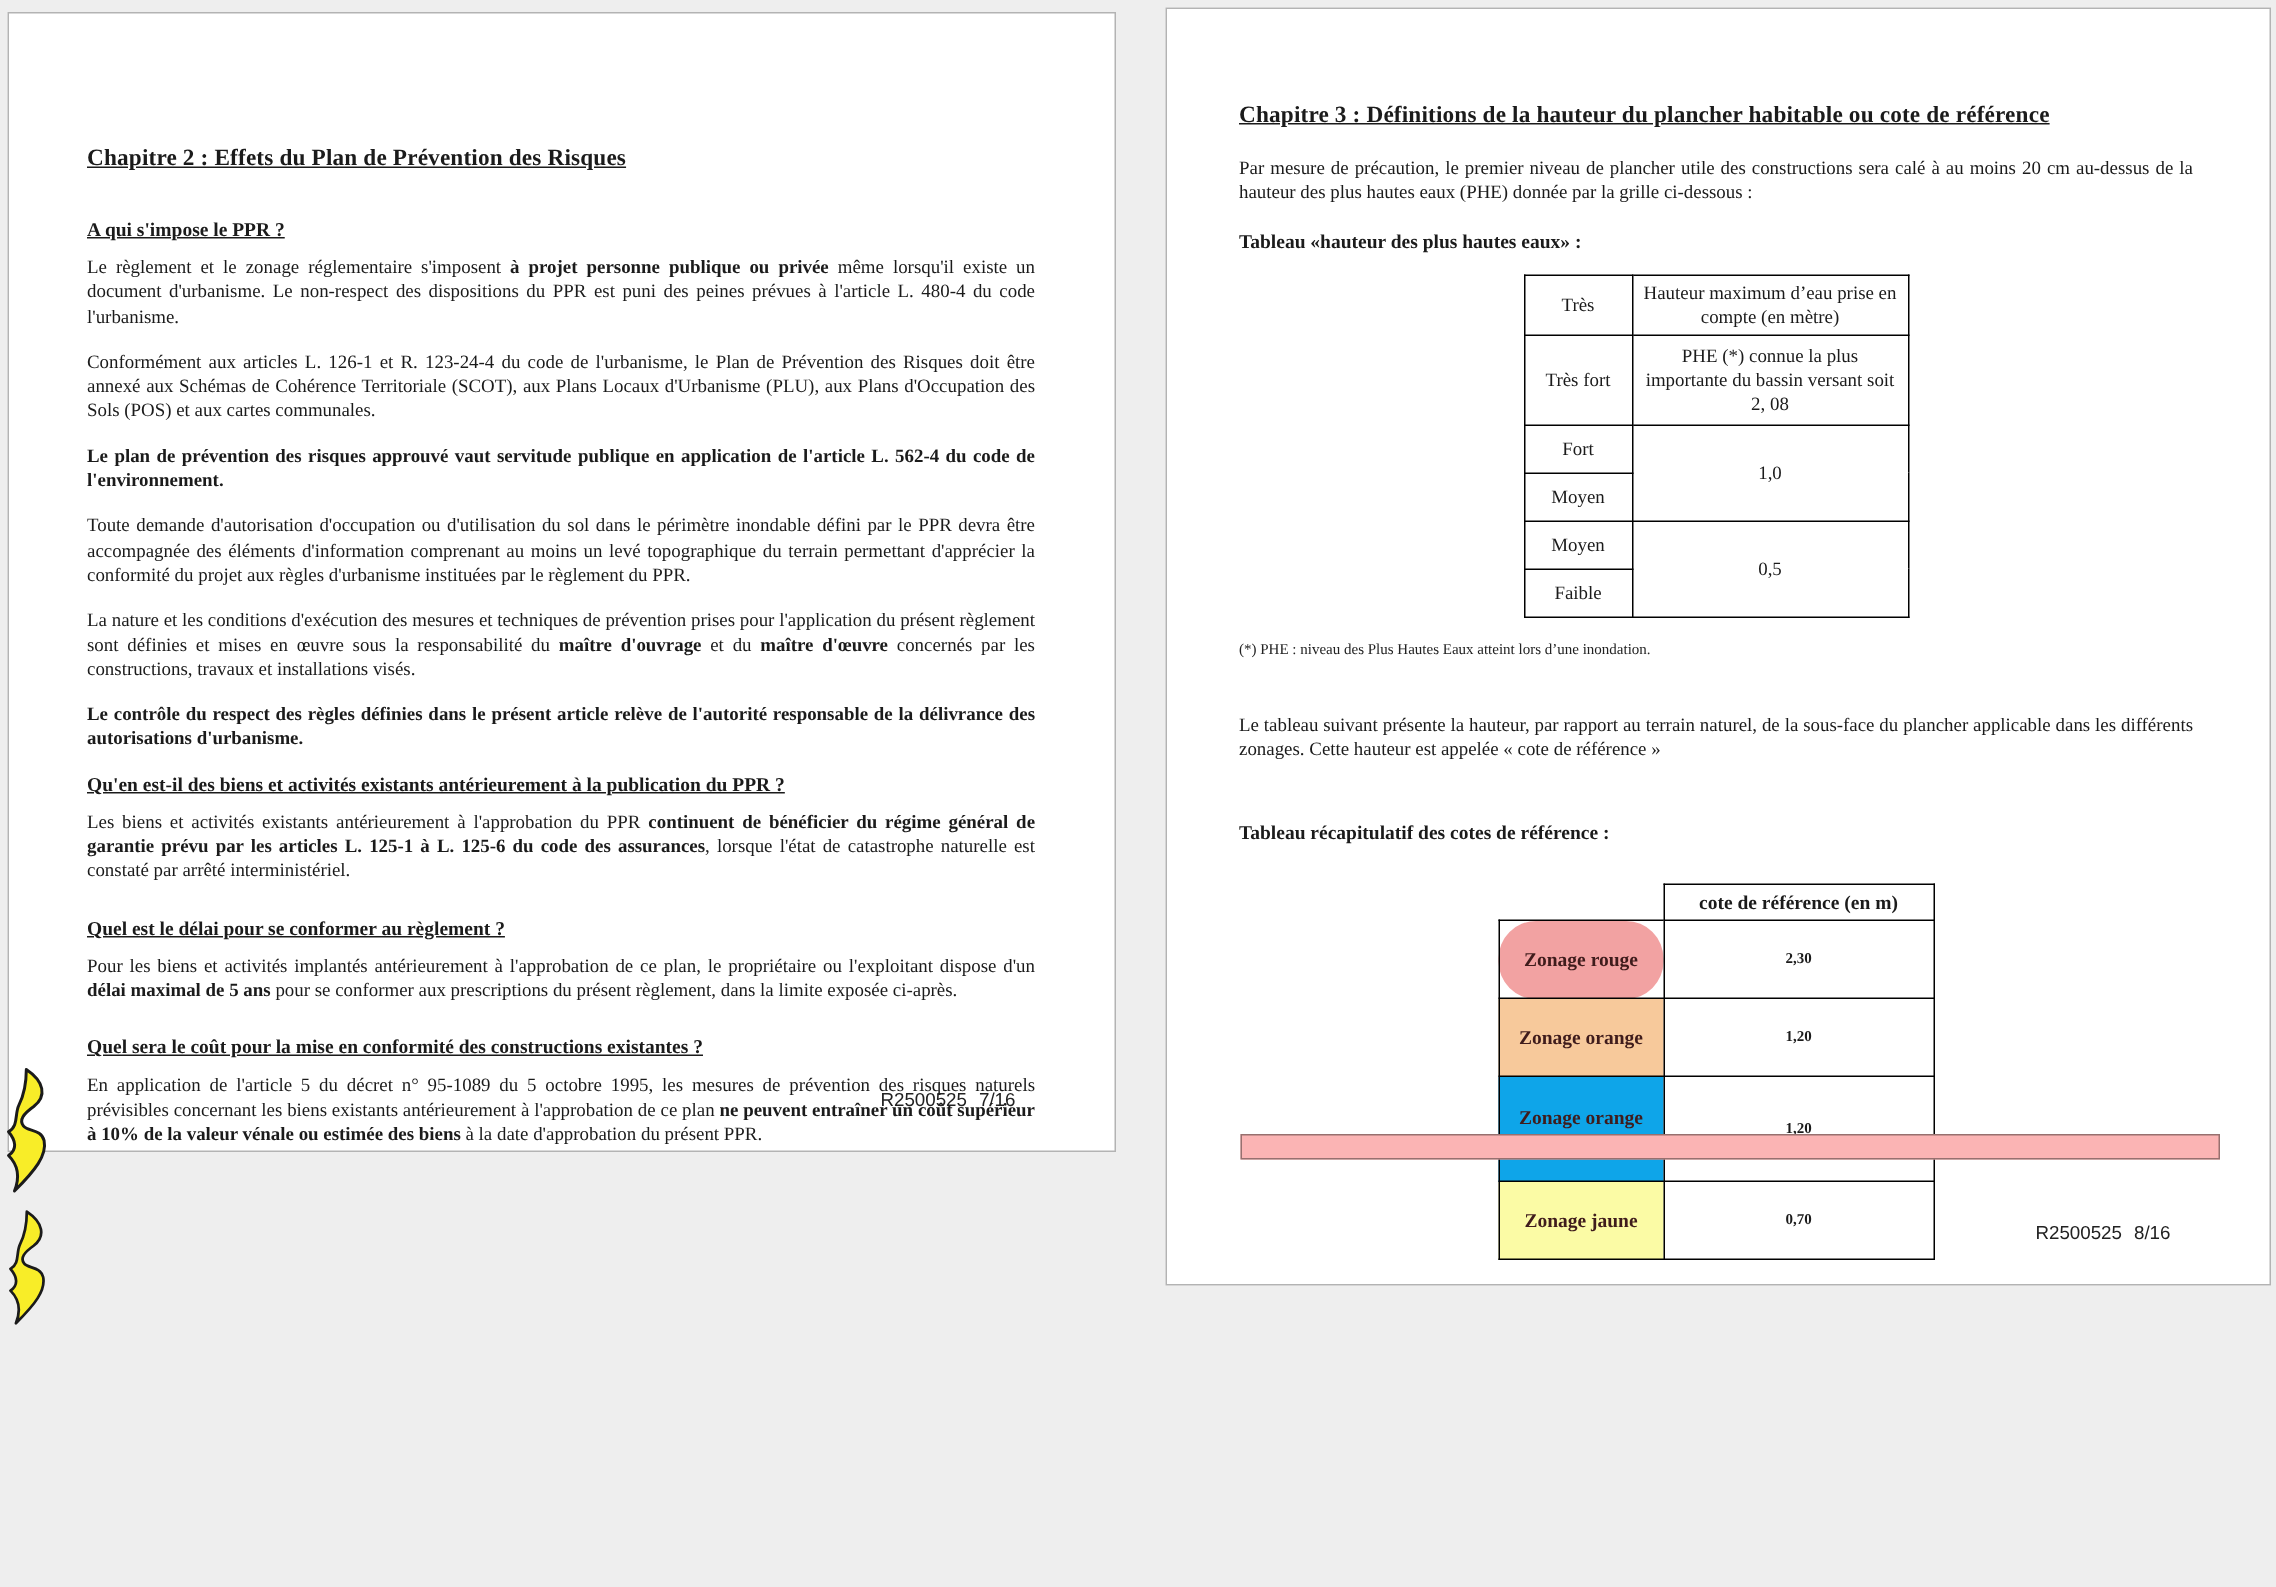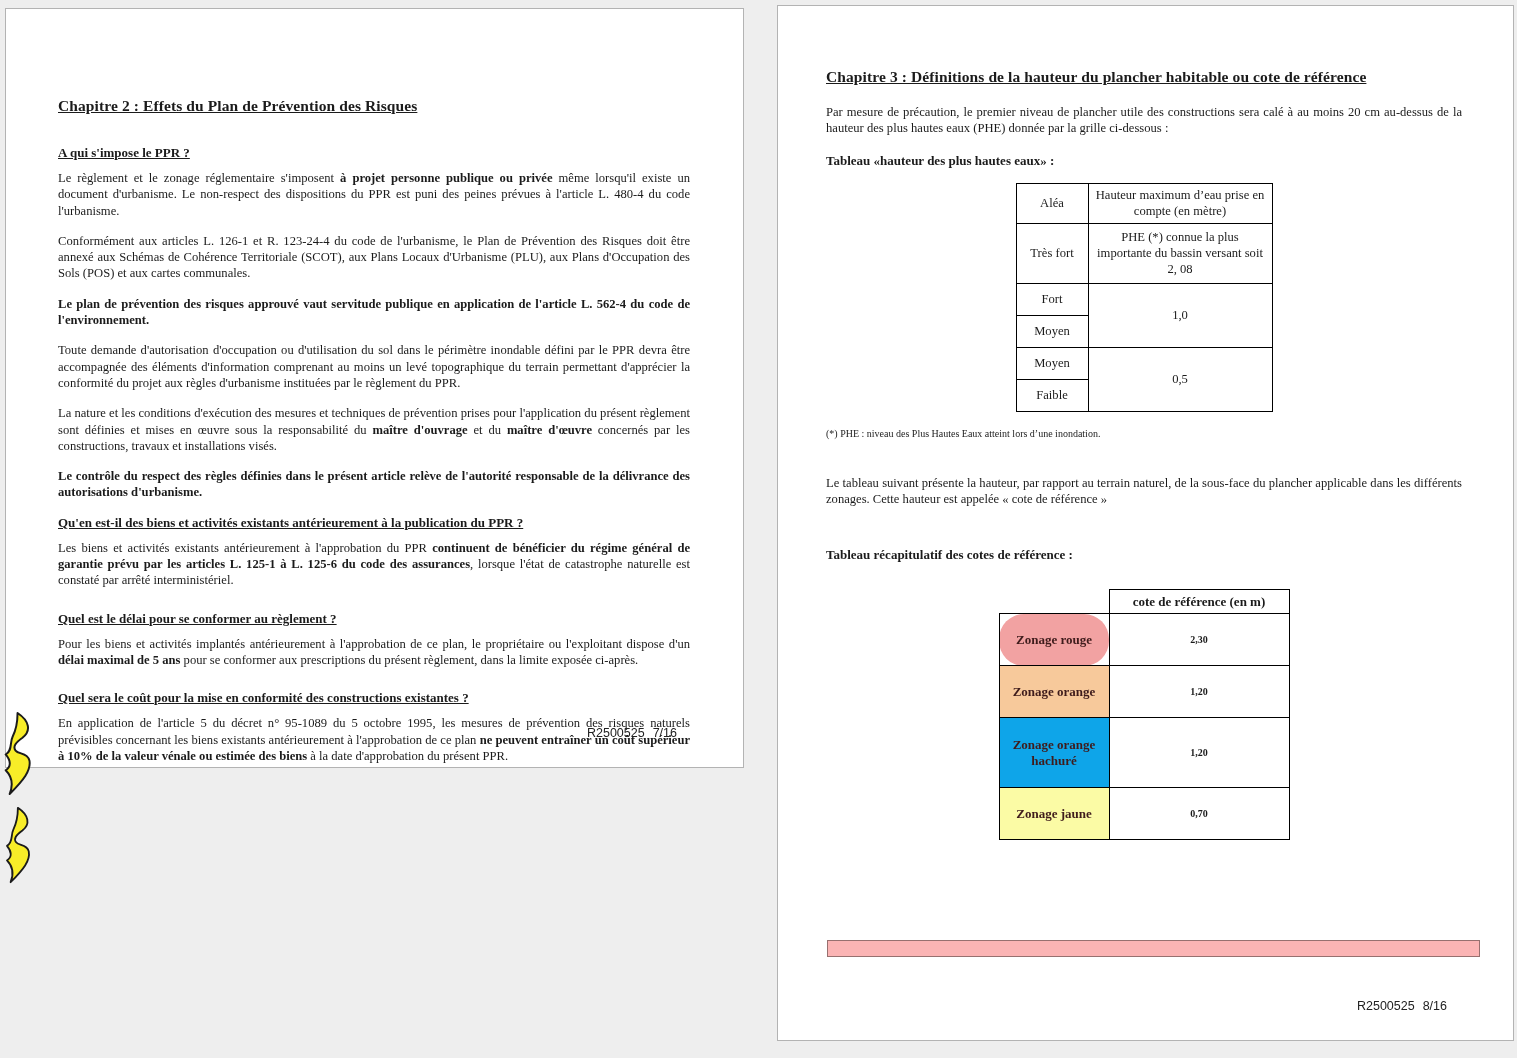--- a/index.html
+++ b/index.html
@@ -8,21 +8,21 @@
   body {
     width:1517px; height:1058px; position:relative; overflow:hidden;
     background:#eeeeee;
     font-family:"Liberation Serif", serif;
     color:#1b1b1b;
   }
   .page {
     position:absolute; background:#ffffff; border:1px solid #b3b3b3; overflow:hidden;
   }
   #page-left  { left:5px;  top:8px; width:739px; height:760px; }
-  #page-right { left:777px; top:5px; width:737px; height:1036px; }
+  #page-right { left:777px; top:5px; width:737px; height:852px; }
 
   
   .lp-content { padding:88px 53px 0 52px; }
   .chap-title {
     font-size:15.5px; font-weight:bold; text-decoration:underline;
     margin:0 0 30px 0; letter-spacing:.1px;
   }
   .sec-h {
     font-size:13px; font-weight:bold; text-decoration:underline;
     margin:22px 0 9px 0;
@@ -115,21 +115,21 @@
 <div class="page" id="page-right">
   <div class="rp-content">
     <div class="chap-title chap-title-r">Chapitre 3 : Définitions de la hauteur du plancher habitable ou cote de référence</div>
     <p class="para intro">Par mesure de précaution, le premier niveau de plancher utile des constructions sera calé à au moins 20 cm au-dessus de la hauteur des plus hautes eaux (PHE) donnée par la grille ci-dessous :</p>
 
     <div class="tbl-title">Tableau «hauteur des plus hautes eaux» :</div>
 
     <table class="t1">
       <tbody>
           <tr class="tr-h36">
-        <td class="c-alea">Aléa</td>
+        <td class="c-alea">Très</td>
         <td class="c-val">Hauteur maximum d’eau prise en compte (en mètre)</td>
       </tr>
       <tr class="tr-h56">
         <td>Très fort</td>
         <td>PHE (*) connue la plus importante du bassin versant soit 2, 08</td>
       </tr>
       <tr class="tr-h31">
         <td>Fort</td>
         <td rowspan="2">1,0</td>
       </tr>

